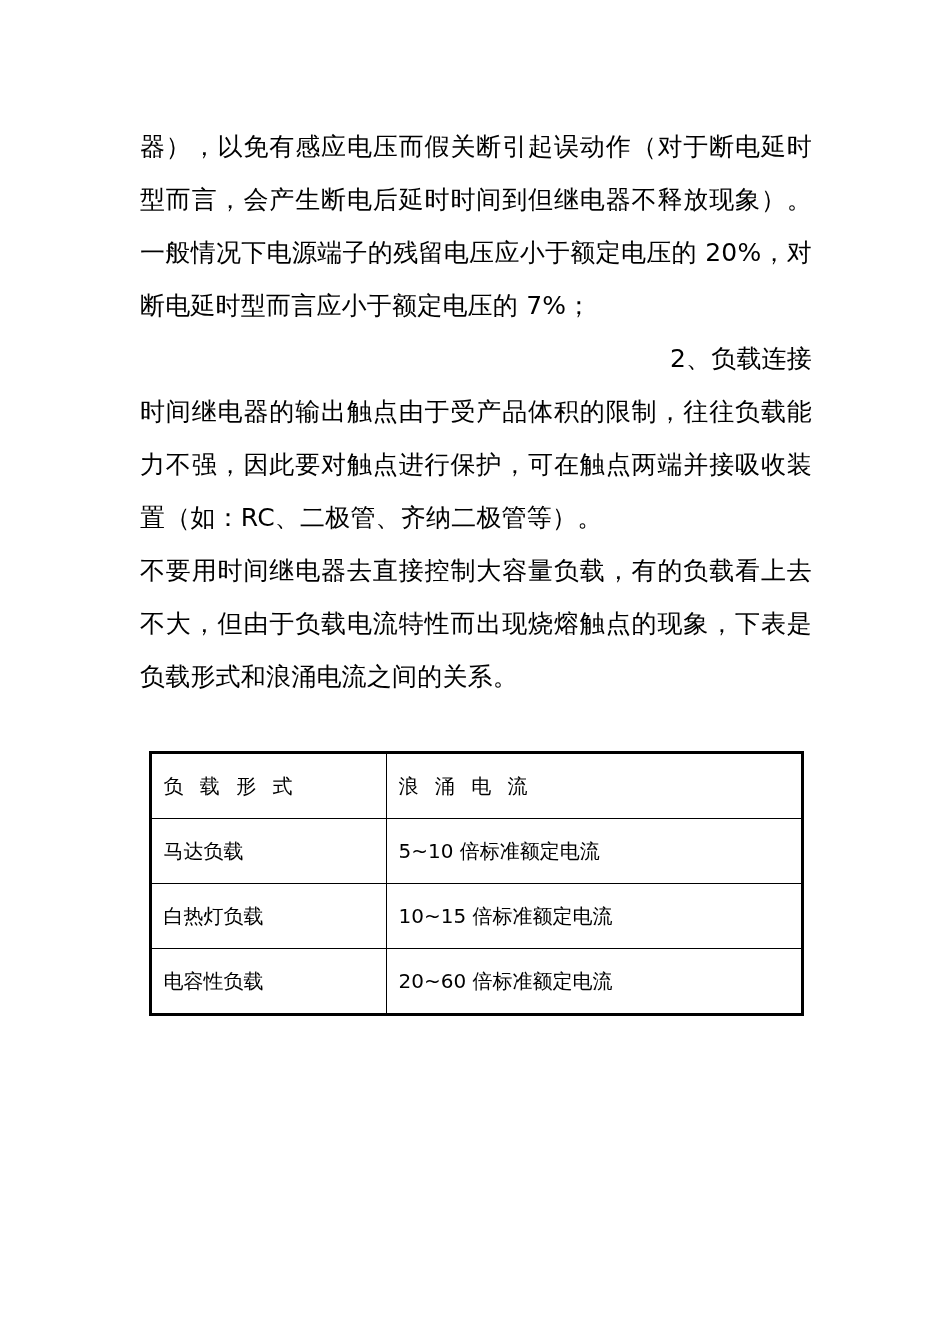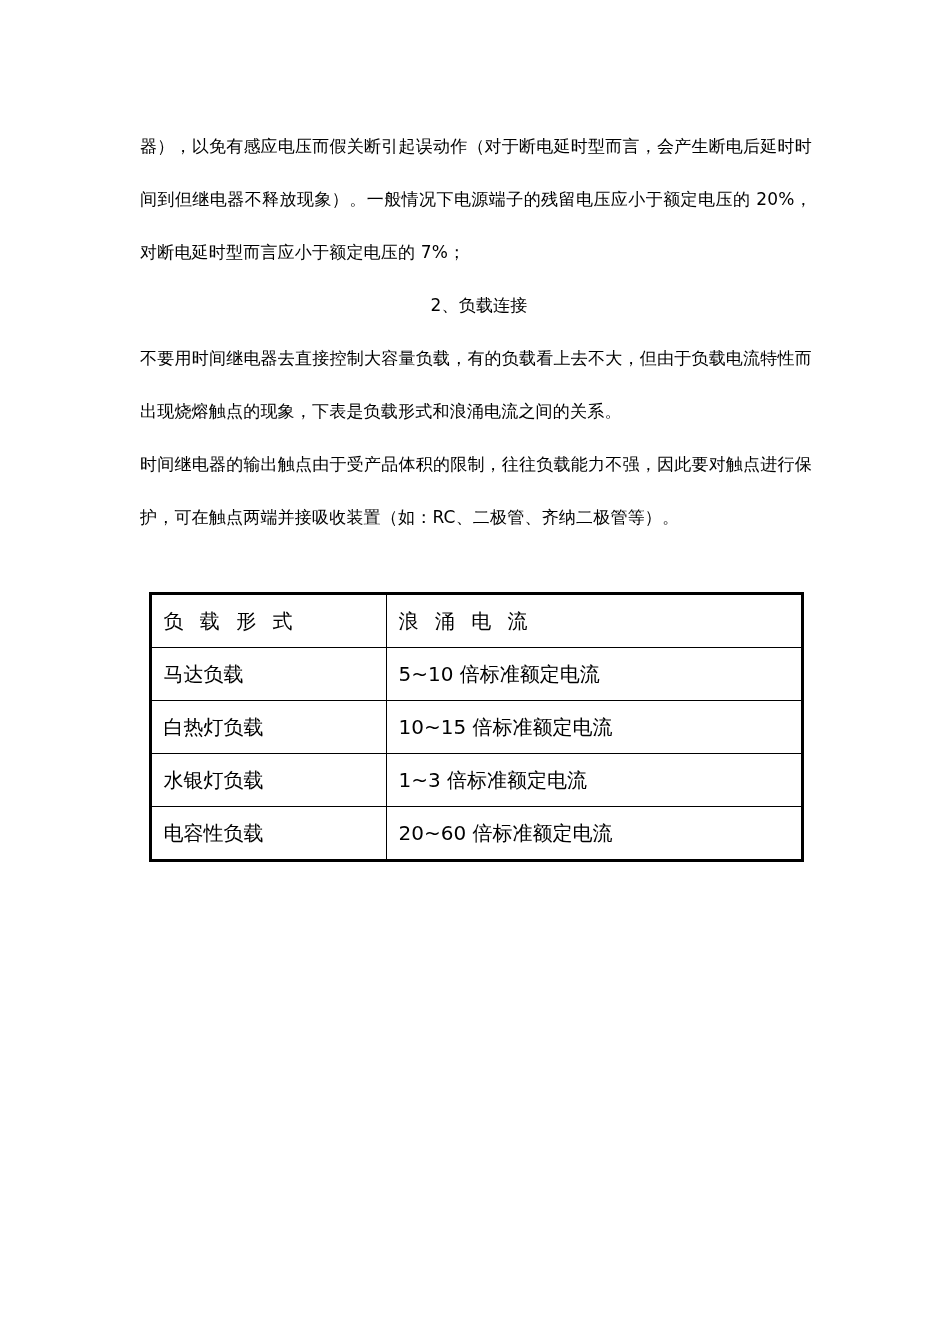--- a/index.html
+++ b/index.html
@@ -20,86 +20,82 @@
     width: 950px;
     height: 1344px;
     padding: 120px 140px 60px 140px;
     position: relative;
   }
   .doc-body {
     width: 672px;
   }
   p.para {
     margin: 0;
-    font-size: 17px;
+    font-size: 25px;
     line-height: 53px;
     letter-spacing: 0.2px;
     text-align: justify;
     text-justify: inter-character;
   }
   p.para.last-left {
-    text-align: center;
+    text-align: right;
     margin-left: 6px;
   }
   .tbl-wrap {
     margin-top: 48px;
     display: flex;
     justify-content: center;
   }
   table.load-table {
     border-collapse: collapse;
     width: 600px;
     border: 3px solid #000;
     table-layout: fixed;
   }
   table.load-table td {
     border: 1.5px solid #000;
     height: 52px;
-    padding: 0 12px;
+    padding: 6px 12px;
     font-size: 20px;
     vertical-align: middle;
     line-height: 1.2;
   }
   table.load-table td.c0 { width: 210px; }
   table.load-table td.c1 { width: 390px; }
   table.load-table tr.head td {
     letter-spacing: 5px;
   }
 </style>
 </head>
 <body>
 
 <div class="page">
   <div class="doc-body">
 
     <p class="para">器），以免有感应电压而假关断引起误动作（对于断电延时型而言，会产生断电后延时时间到但继电器不释放现象）。一般情况下电源端子的残留电压应小于额定电压的 20%，对断电延时型而言应小于额定电压的 7%；</p>
     <p class="para last-left">2、负载连接</p>
+    <p class="para">时间继电器的输出触点由于受产品体积的限制，往往负载能力不强，因此要对触点进行保护，可在触点两端并接吸收装置（如：RC、二极管、齐纳二极管等）。</p>
     <p class="para">不要用时间继电器去直接控制大容量负载，有的负载看上去不大，但由于负载电流特性而出现烧熔触点的现象，下表是负载形式和浪涌电流之间的关系。</p>
-    <p class="para">时间继电器的输出触点由于受产品体积的限制，往往负载能力不强，因此要对触点进行保护，可在触点两端并接吸收装置（如：RC、二极管、齐纳二极管等）。</p>
 
     <div class="tbl-wrap">
       <table class="load-table">
         <tbody>
             <tr class="head">
           <td class="c0">负 载 形 式</td>
           <td class="c1">浪 涌 电 流</td>
         </tr>
         <tr>
           <td class="c0">马达负载</td>
           <td class="c1">5~10 倍标准额定电流</td>
         </tr>
         <tr>
           <td class="c0">白热灯负载</td>
           <td class="c1">10~15 倍标准额定电流</td>
         </tr>
         <tr>
-          <td class="c0">水银灯负载</td>
-          <td class="c1">1~3 倍标准额定电流</td>
-        </tr>
-        <tr>
           <td class="c0">电容性负载</td>
           <td class="c1">20~60 倍标准额定电流</td>
         </tr>
       </tbody>
         </table>
     </div>
 
   </div>
 </div>
 

